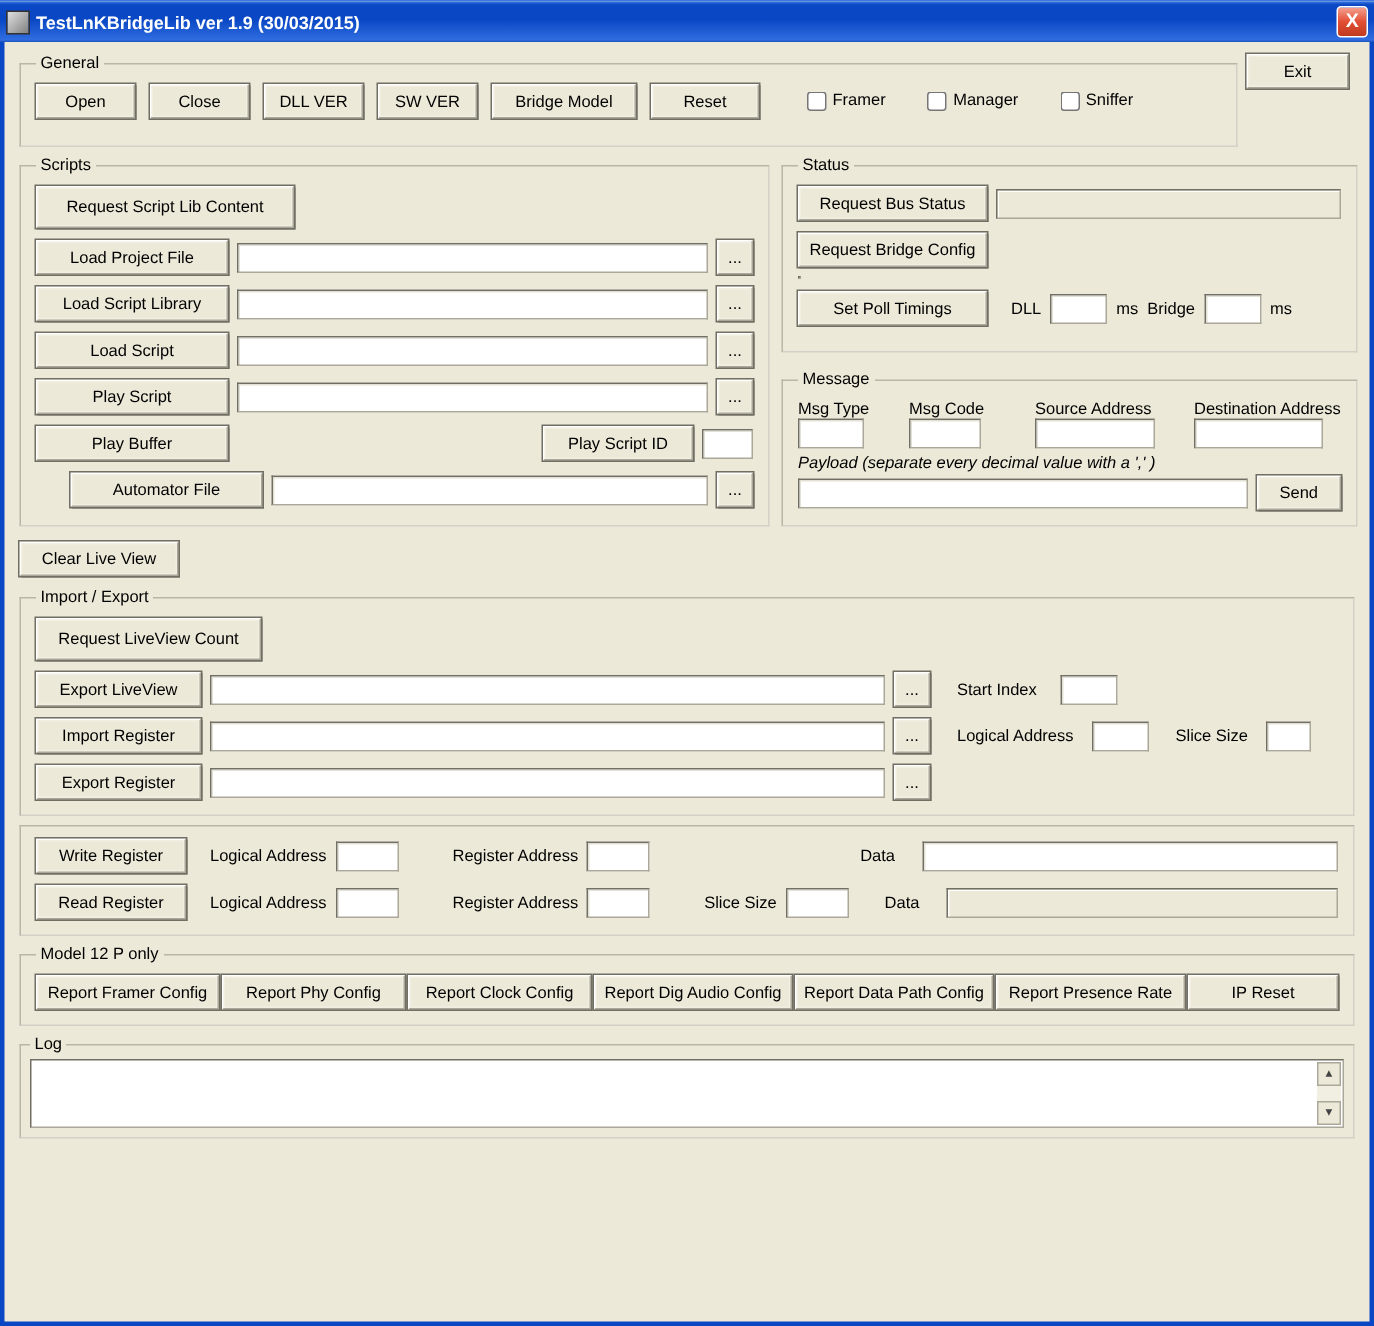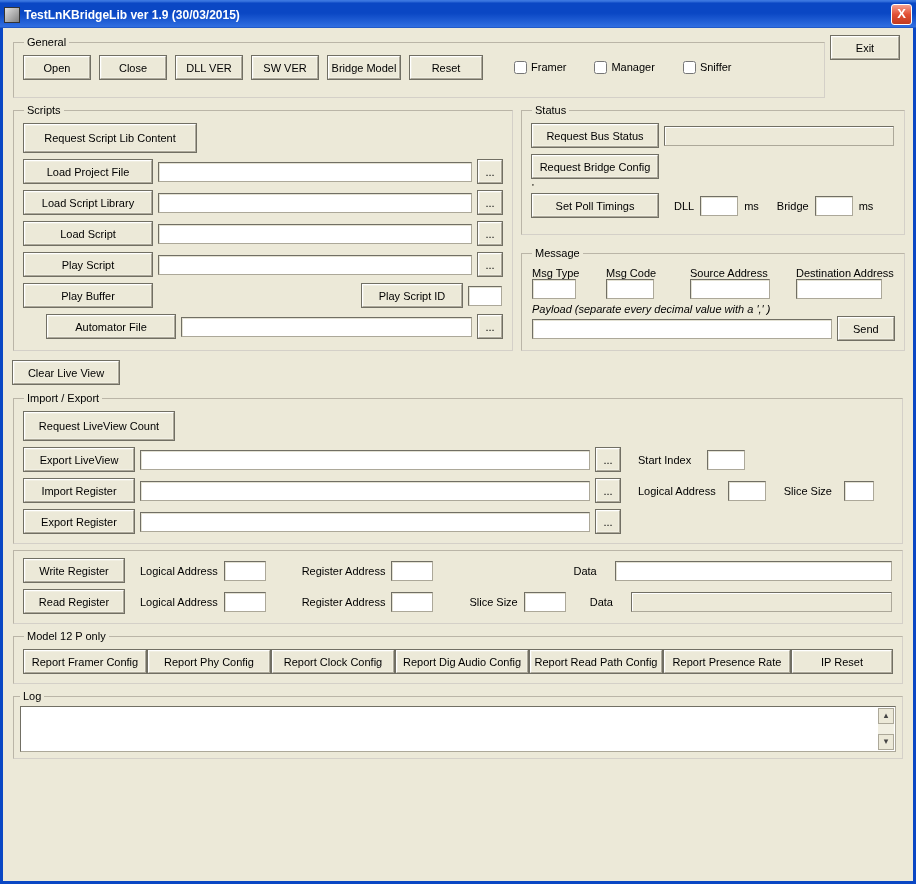--- a/index.html
+++ b/index.html
@@ -158,21 +158,21 @@
 
   <div class="btn" style="position:absolute; right:14px; top:8px; width:68px;">Exit</div>
 
   <fieldset class="group" style="margin-right:78px;">
     <legend>General</legend>
     <div class="row" style="gap:10px;">
       <div class="btn" style="width:66px;">Open</div>
       <div class="btn" style="width:66px;">Close</div>
       <div class="btn" style="width:66px;">DLL VER</div>
       <div class="btn" style="width:66px;">SW VER</div>
-      <div class="btn" style="width:72px;">Bridge Model</div>
+      <div class="btn" style="width:96px;">Bridge Model</div>
       <div class="btn" style="width:72px;">Reset</div>
       <div style="width:12px;"></div>
       <label class="chk">
         <input type="checkbox" style="">
           <span>Framer</span>
       </label>
       <div style="width:8px;"></div>
       <label class="chk">
         <input type="checkbox" style="">
           <span>Manager</span>
@@ -235,21 +235,21 @@
         </div>
         <div class="row" style="align-items:flex-start;flex-direction:column;">
           <div class="btn" style="width:126px;">Request Bridge Config</div>
           <div class="multiline" style="flex:1; height:38px;"></div>
         </div>
         <div class="row" style="margin-bottom:0;">
           <div class="btn" style="width:126px;">Set Poll Timings</div>
           <label class="inline" style="margin-left:10px;">DLL</label>
           <input class="txt sunken" style="width: 38px;">
           <label class="inline">ms</label>
-          <label class="inline" style="margin-left:12px;">Bridge</label>
+          <label class="inline" style="margin-left:0;">Bridge</label>
           <input class="txt sunken" style="width: 38px;">
           <label class="inline">ms</label>
         </div>
       </fieldset>
 
       <fieldset class="group">
         <legend>Message</legend>
         <div class="row" style="gap:14px; margin-bottom:2px;">
           <div style="text-align:left;flex:0 0 60px;">
             <div>Msg Type</div>
@@ -333,21 +333,21 @@
     </div>
   </fieldset>
 
   <fieldset class="group">
     <legend>Model 12 P only</legend>
     <div class="row" style="gap:2px; margin-bottom:0;">
       <div class="btn" style="width:122px;">Report Framer Config</div>
       <div class="btn" style="width:122px;">Report Phy Config</div>
       <div class="btn" style="width:122px;">Report Clock Config</div>
       <div class="btn" style="width:132px;">Report Dig Audio Config</div>
-      <div class="btn" style="width:132px;">Report Read Path Config</div>
+      <div class="btn" style="width:132px;">Report Data Path Config</div>
       <div class="btn" style="width:126px;">Report Presence Rate</div>
       <div class="btn" style="width:100px;">IP Reset</div>
     </div>
   </fieldset>
 
   <fieldset class="group" style="padding:4px 6px 6px 6px;">
     <legend>Log</legend>
     <div class="log-box">
       <div class="scroll-v">
         <div class="arr">▴</div>

